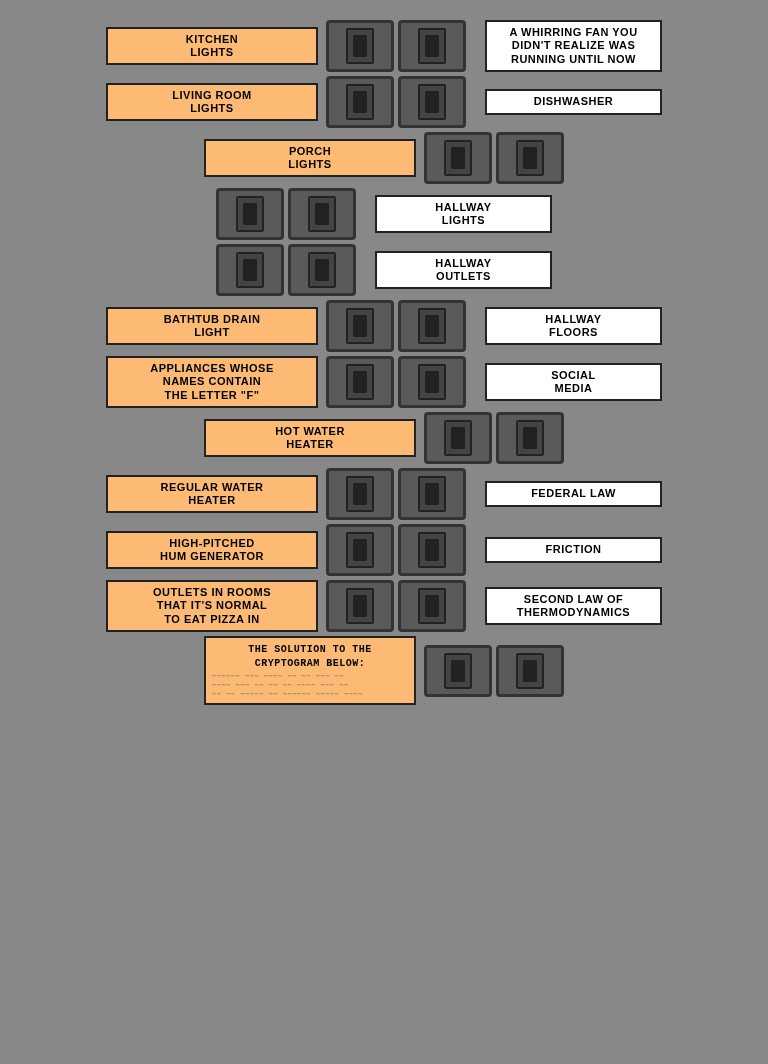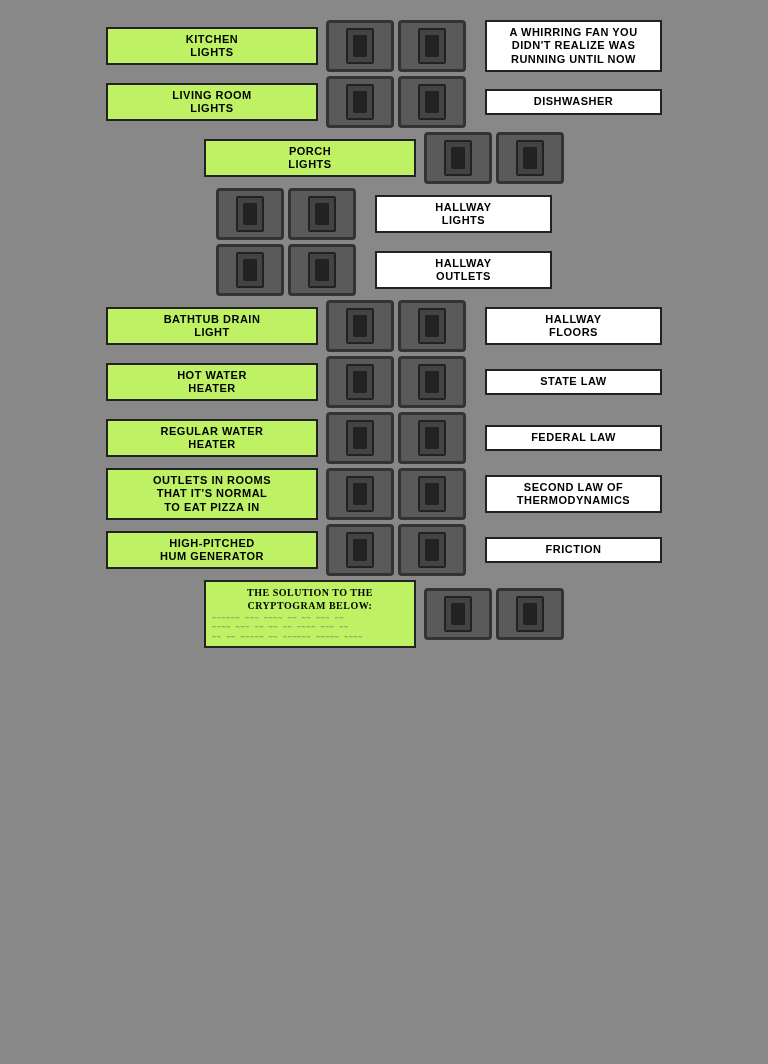--- a/index.html
+++ b/index.html
@@ -32,21 +32,21 @@
       padding-right: 8px;
       font-size: 11px;
       font-family: 'Arial Black', sans-serif;
       font-weight: 900;
       text-transform: uppercase;
       letter-spacing: 0.5px;
       line-height: 1.2;
     }
     .label-left .box {
       display: inline-block;
-      background: #bef264;
+      background: #fdba74;
       border: 2px solid #222;
       padding: 4px 6px;
       text-align: center;
       width: 100%;
     }
     .label-right {
       width: 196px;
       text-align: left;
       padding-left: 19px;
       font-size: 11px;
@@ -200,85 +200,100 @@
         </div>
         <div class="breaker">
           <div class="breaker-inner">
             <div class="breaker-switch"></div>
           </div>
         </div>
       </div>
       <div class="label-right"><div class="box">HALLWAY<br>FLOORS</div></div>
     </div>
     <div class="row">
+      <div class="label-left"><div class="box">APPLIANCES WHOSE<br>NAMES CONTAIN<br>THE LETTER "F"</div></div>
+      <div class="breakers">
+        <div class="breaker">
+          <div class="breaker-inner">
+            <div class="breaker-switch"></div>
+          </div>
+        </div>
+        <div class="breaker">
+          <div class="breaker-inner">
+            <div class="breaker-switch"></div>
+          </div>
+        </div>
+      </div>
+      <div class="label-right"><div class="box">SOCIAL<br>MEDIA</div></div>
+    </div>
+    <div class="row">
       <div class="label-left"><div class="box">HOT WATER<br>HEATER</div></div>
       <div class="breakers">
         <div class="breaker">
           <div class="breaker-inner">
             <div class="breaker-switch"></div>
           </div>
         </div>
         <div class="breaker">
           <div class="breaker-inner">
             <div class="breaker-switch"></div>
           </div>
         </div>
       </div>
-      <div class="label-right"><div class="box">STATE LAW</div></div>
     </div>
     <div class="row">
       <div class="label-left"><div class="box">REGULAR WATER<br>HEATER</div></div>
       <div class="breakers">
         <div class="breaker">
           <div class="breaker-inner">
             <div class="breaker-switch"></div>
           </div>
         </div>
         <div class="breaker">
           <div class="breaker-inner">
             <div class="breaker-switch"></div>
           </div>
         </div>
       </div>
       <div class="label-right"><div class="box">FEDERAL LAW</div></div>
     </div>
     <div class="row">
+      <div class="label-left"><div class="box">HIGH-PITCHED<br>HUM GENERATOR</div></div>
+      <div class="breakers">
+        <div class="breaker">
+          <div class="breaker-inner">
+            <div class="breaker-switch"></div>
+          </div>
+        </div>
+        <div class="breaker">
+          <div class="breaker-inner">
+            <div class="breaker-switch"></div>
+          </div>
+        </div>
+      </div>
+      <div class="label-right"><div class="box">FRICTION</div></div>
+    </div>
+    <div class="row">
       <div class="label-left"><div class="box">OUTLETS IN ROOMS<br>THAT IT'S NORMAL<br>TO EAT PIZZA IN</div></div>
       <div class="breakers">
         <div class="breaker">
           <div class="breaker-inner">
             <div class="breaker-switch"></div>
           </div>
         </div>
         <div class="breaker">
           <div class="breaker-inner">
             <div class="breaker-switch"></div>
           </div>
         </div>
       </div>
       <div class="label-right"><div class="box">SECOND LAW OF<br>THERMODYNAMICS</div></div>
     </div>
     <div class="row">
-      <div class="label-left"><div class="box">HIGH-PITCHED<br>HUM GENERATOR</div></div>
-      <div class="breakers">
-        <div class="breaker">
-          <div class="breaker-inner">
-            <div class="breaker-switch"></div>
-          </div>
-        </div>
-        <div class="breaker">
-          <div class="breaker-inner">
-            <div class="breaker-switch"></div>
-          </div>
-        </div>
-      </div>
-      <div class="label-right"><div class="box">FRICTION</div></div>
-    </div>
-    <div class="row">
-      <div class="label-left"><div class="box"><span style="font-size:10px;font-family:Liberation Serif, serif;font-weight:900;text-transform:uppercase;">THE SOLUTION TO THE<br>CRYPTOGRAM BELOW:</span><div class="cryptogram">~~~~~~ ~~~ ~~~~ ~~ ~~ ~~~ ~~<br>~~~~ ~~~ ~~ ~~ ~~ ~~~~ ~~~ ~~<br>~~ ~~ ~~~~~ ~~ ~~~~~~ ~~~~~ ~~~~</div></div></div>
+      <div class="label-left"><div class="box"><span style="font-size:10px;font-family:Liberation Mono, monospace;font-weight:900;text-transform:uppercase;">THE SOLUTION TO THE<br>CRYPTOGRAM BELOW:</span><div class="cryptogram">~~~~~~ ~~~ ~~~~ ~~ ~~ ~~~ ~~<br>~~~~ ~~~ ~~ ~~ ~~ ~~~~ ~~~ ~~<br>~~ ~~ ~~~~~ ~~ ~~~~~~ ~~~~~ ~~~~</div></div></div>
       <div class="breakers">
         <div class="breaker">
           <div class="breaker-inner">
             <div class="breaker-switch"></div>
           </div>
         </div>
         <div class="breaker">
           <div class="breaker-inner">
             <div class="breaker-switch"></div>
           </div>

